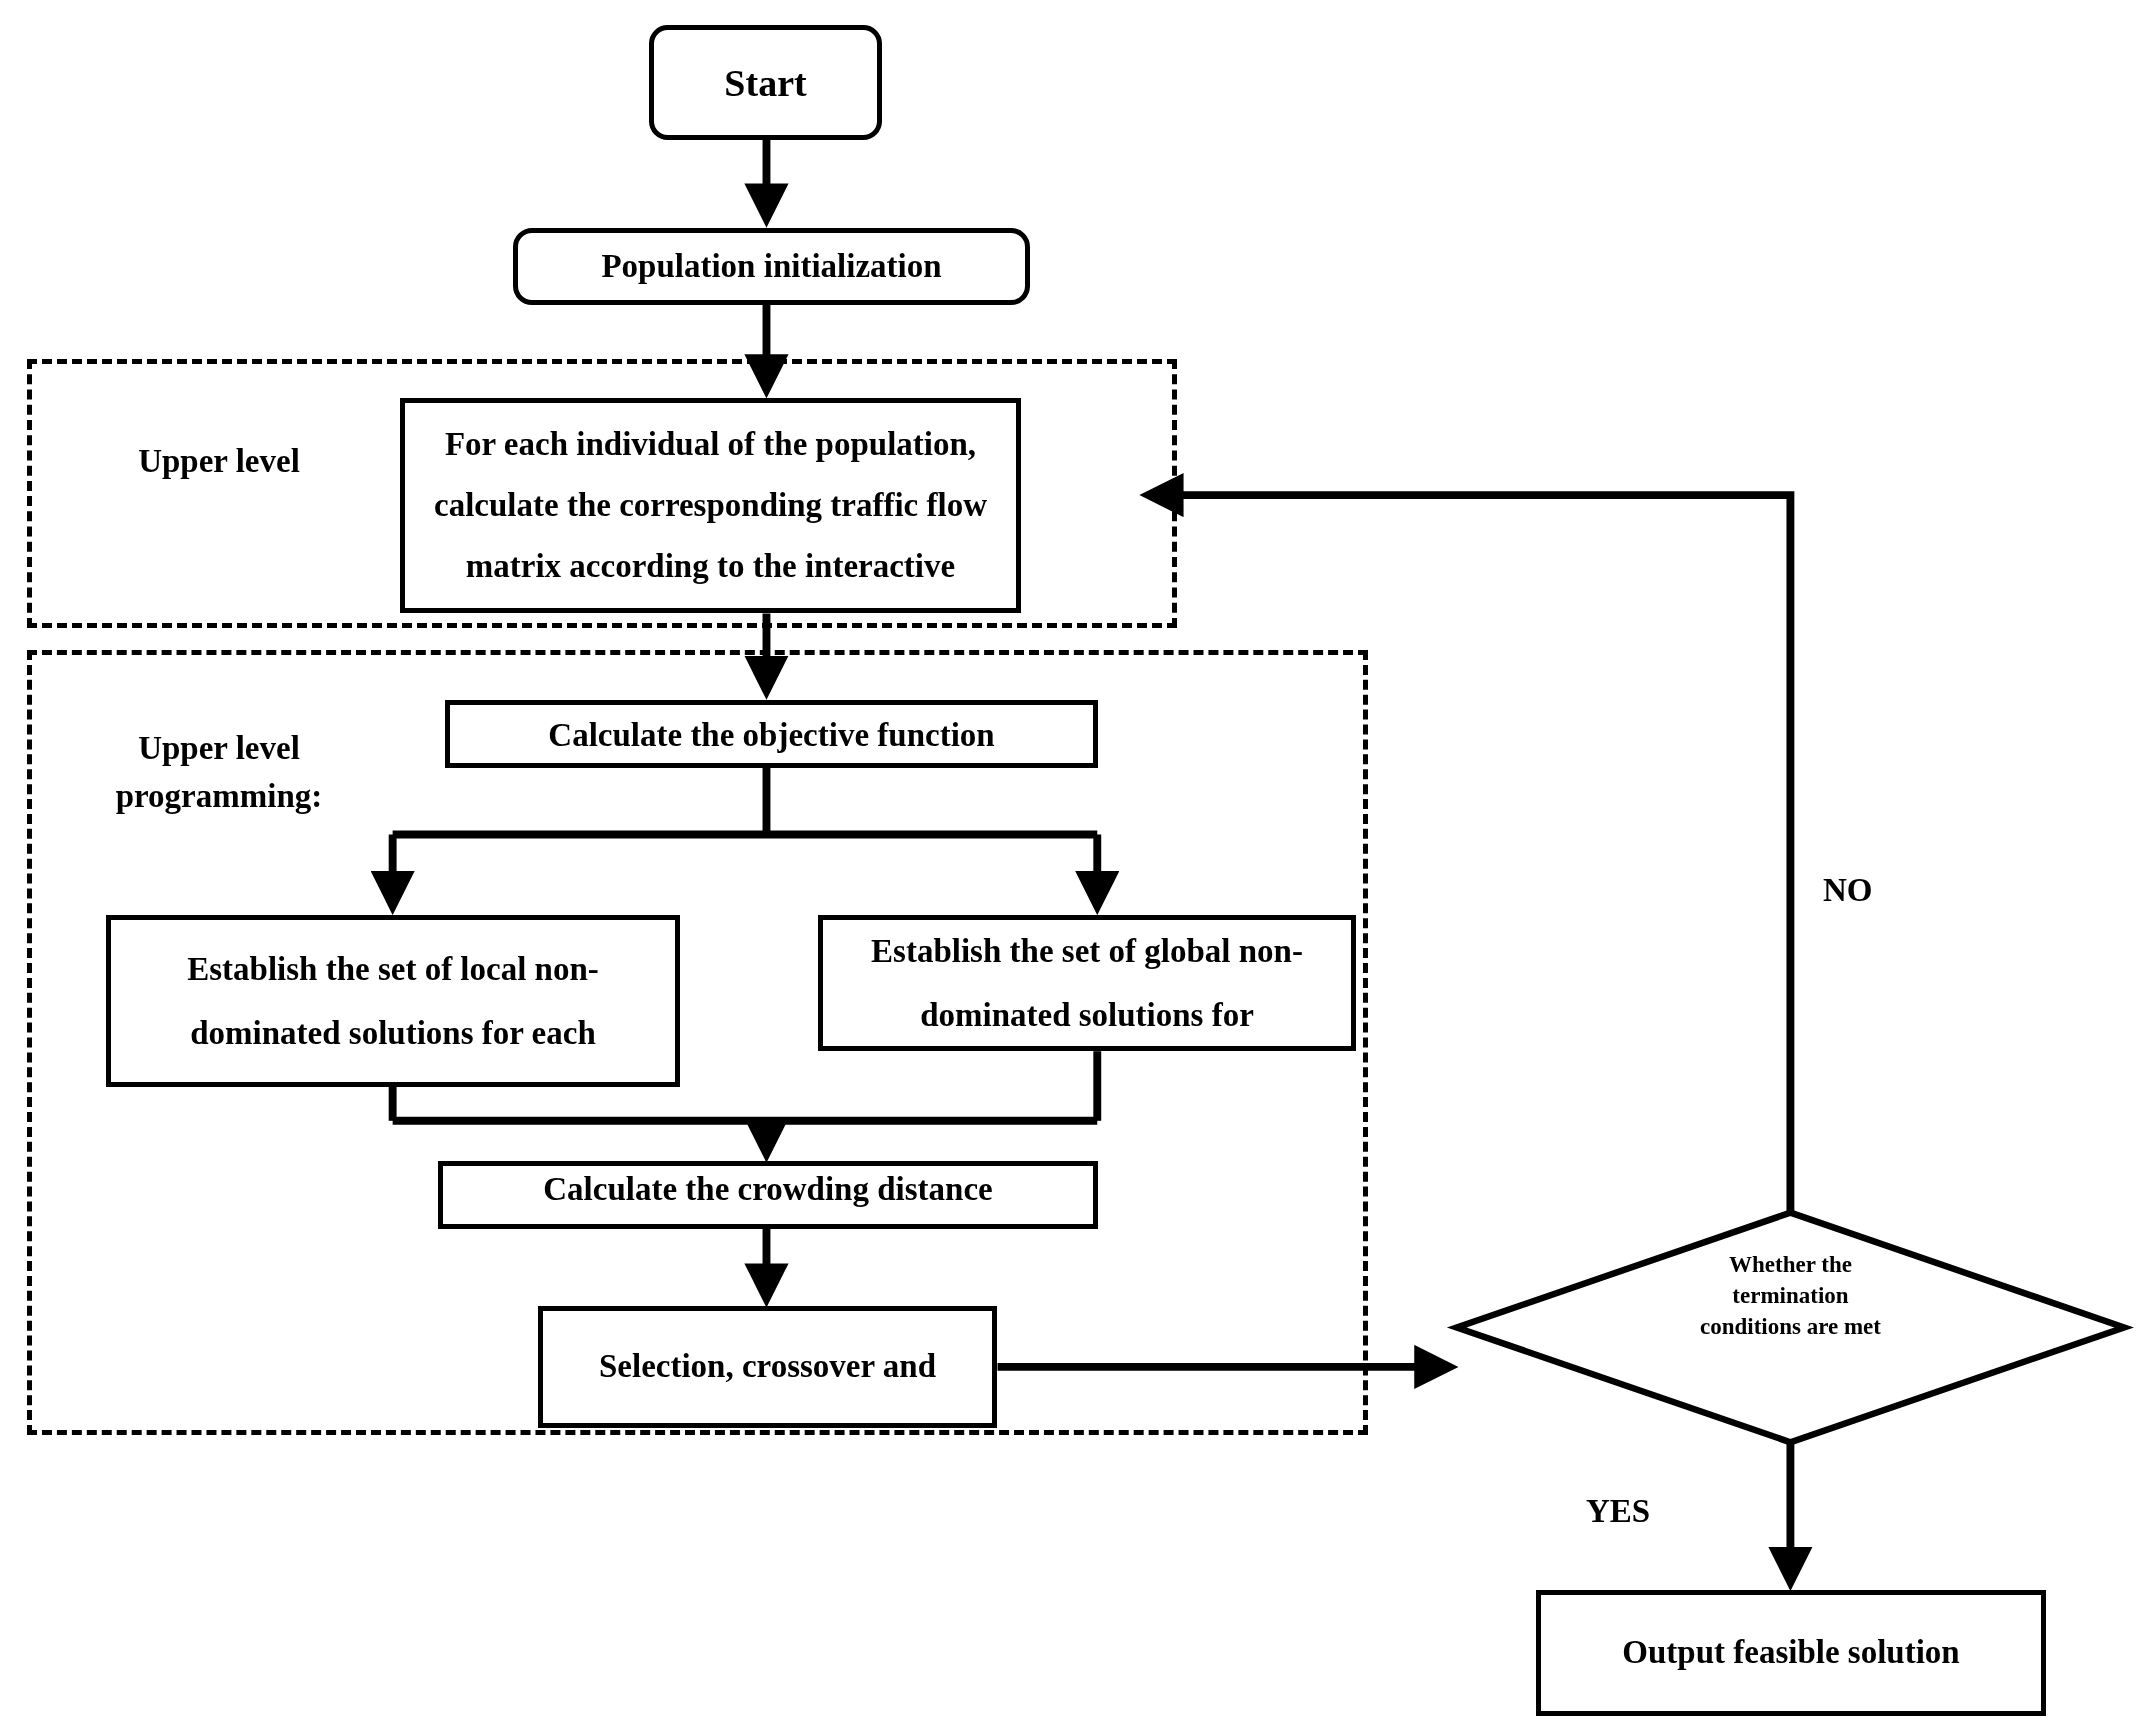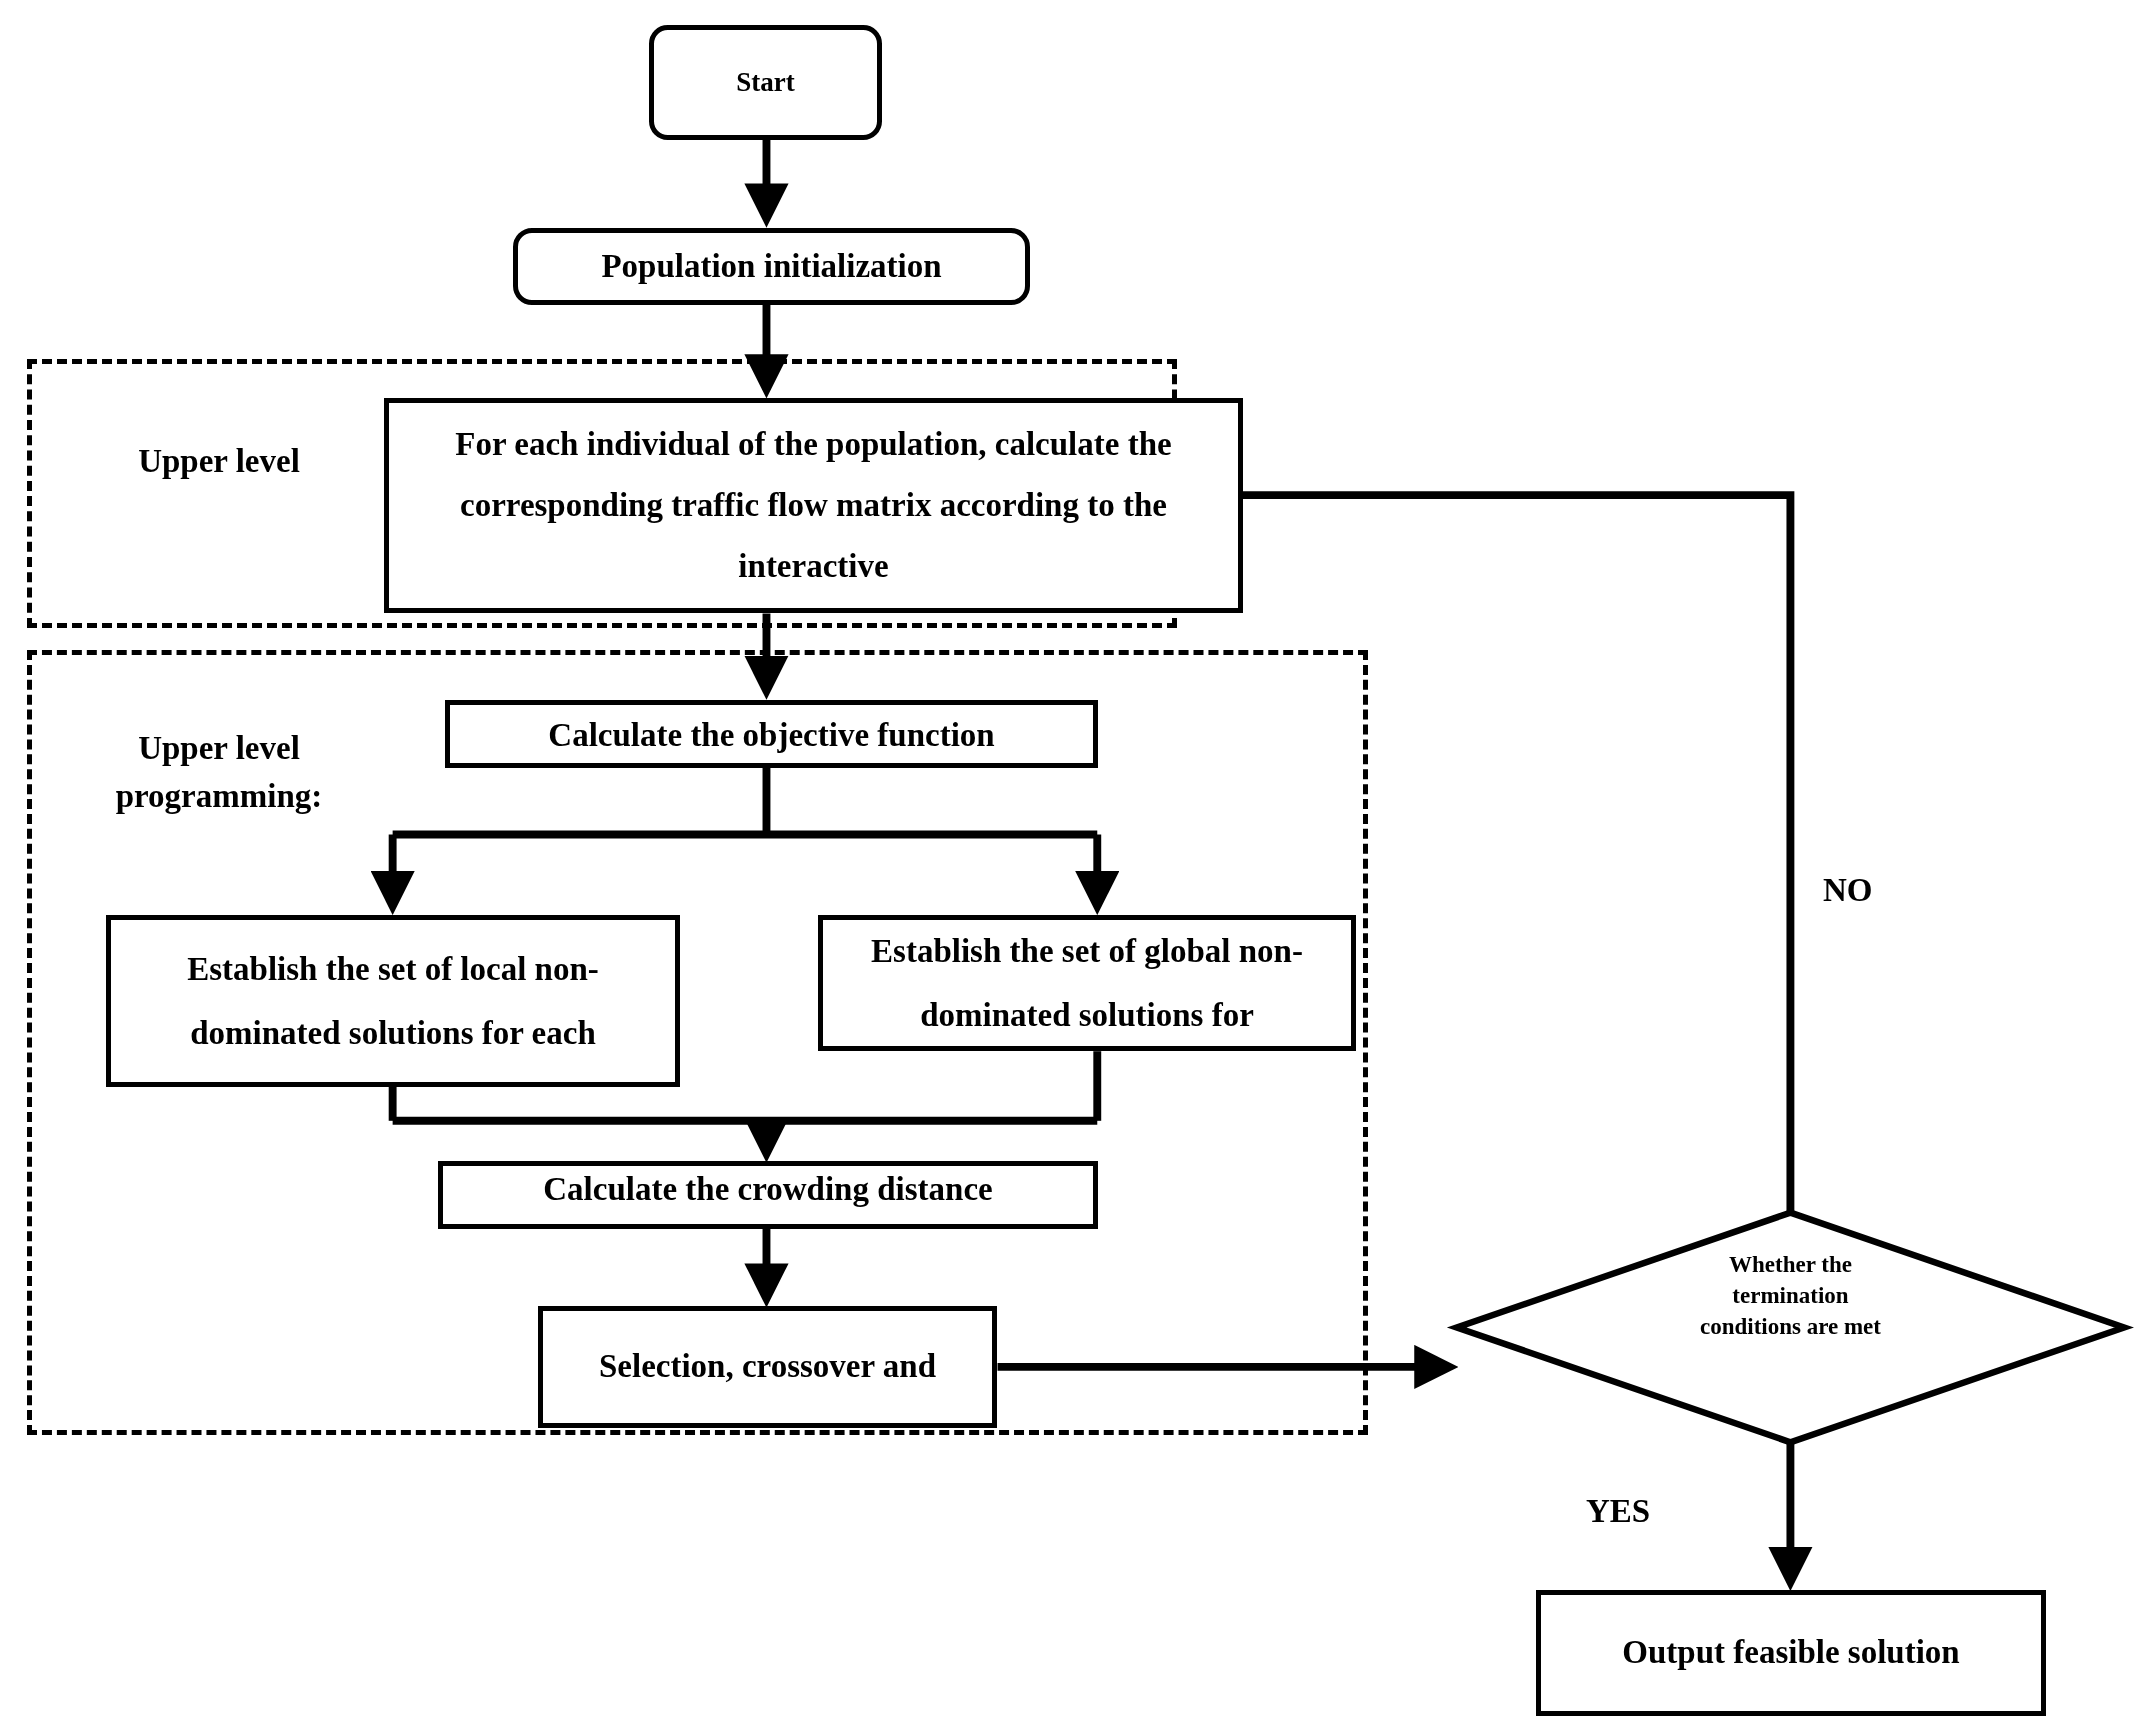--- a/index.html
+++ b/index.html
@@ -29,21 +29,21 @@
     line-height:1.45;white-space:pre-line;
   }
   .freelabel{position:absolute;font-weight:bold;}
   .diamondtext{
     position:absolute;text-align:center;font-weight:bold;
     line-height:1.35;white-space:pre-line;
   }
   svg.edges{position:absolute;left:0;top:0;width:2140px;height:1730px;
     pointer-events:none;}
   .txt3{font-size:23px;text-align:center;}
-  .txt-start{font-size:27px;}
+  .txt-start{font-size:38px;}
   .txt-reg{font-size:33px;}
 </style>
 </head>
 <body>
 
 <div id="root">
 
   <svg class="edges" viewBox="0 0 2982 2411">
     <defs>
       <marker id="arrow" viewBox="0 0 12 12" refX="9.6" refY="6" markerWidth="5.6" markerHeight="5.6" orient="auto-start-reverse">
@@ -84,21 +84,21 @@
 
   <div class="grouplabel txt-reg" style="left:86px;top:438px;width:266px;">Upper level</div>
 
   <div class="grouplabel txt-reg" style="left:79px;top:725px;width:280px;">Upper level
 programming:</div>
 
   <div class="node terminator txt-start" style="left:649px;top:25px;width:233px;height:115px;">Start</div>
 
   <div class="node proc txt-reg" style="left:513px;top:228px;width:517px;height:77px;border-radius:19px;">Population initialization</div>
 
-  <div class="node proc txt-reg" style="left:384px;top:398px;width:859px;height:215px;padding:0 12px;line-height:1.85;">For each individual of the population, calculate the corresponding traffic flow matrix according to the interactive</div>
+  <div class="node proc txt-reg" style="left:400px;top:398px;width:621px;height:215px;padding:0 12px;line-height:1.85;">For each individual of the population, calculate the corresponding traffic flow matrix according to the interactive</div>
 
   <div class="node proc txt-reg" style="left:445px;top:700px;width:653px;height:68px;align-items:flex-end;padding-bottom:1.4px;">Calculate the objective function</div>
 
   <div class="node proc txt-reg" style="left:106px;top:915px;width:574px;height:172px;padding:0 10px;line-height:1.95;">Establish the set of local non-dominated solutions for each</div>
 
   <div class="node proc txt-reg" style="left:818px;top:915px;width:538px;height:136px;padding:0 5.7px;line-height:1.95;">Establish the set of global non-dominated solutions for</div>
 
   <div class="node proc txt-reg" style="left:438px;top:1161px;width:660px;height:68px;align-items:flex-end;padding-bottom:9px;">Calculate the crowding distance</div>
 
   <div class="node proc txt-reg" style="left:538px;top:1306px;width:459px;height:122px;">Selection, crossover and</div>

